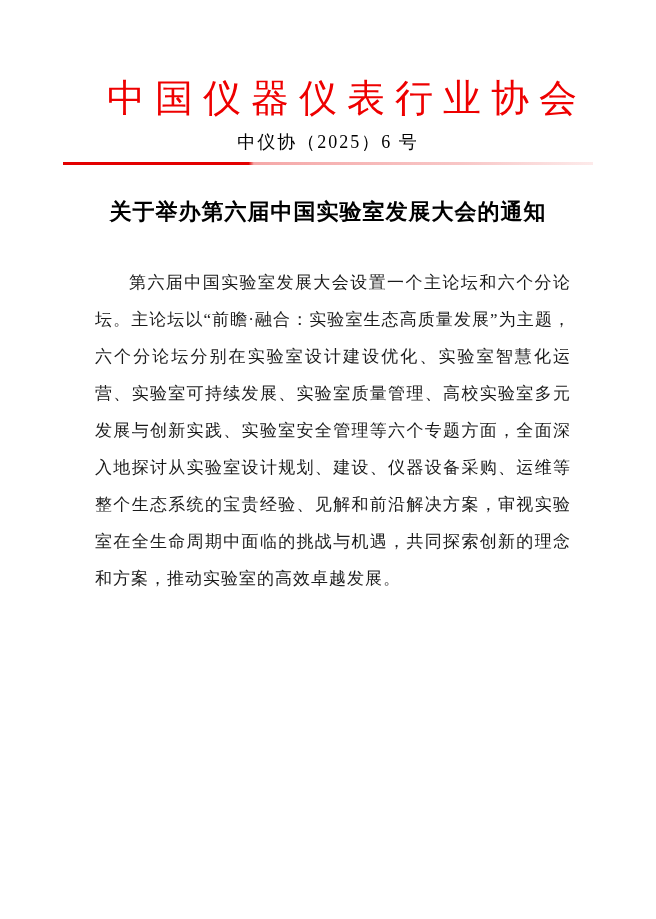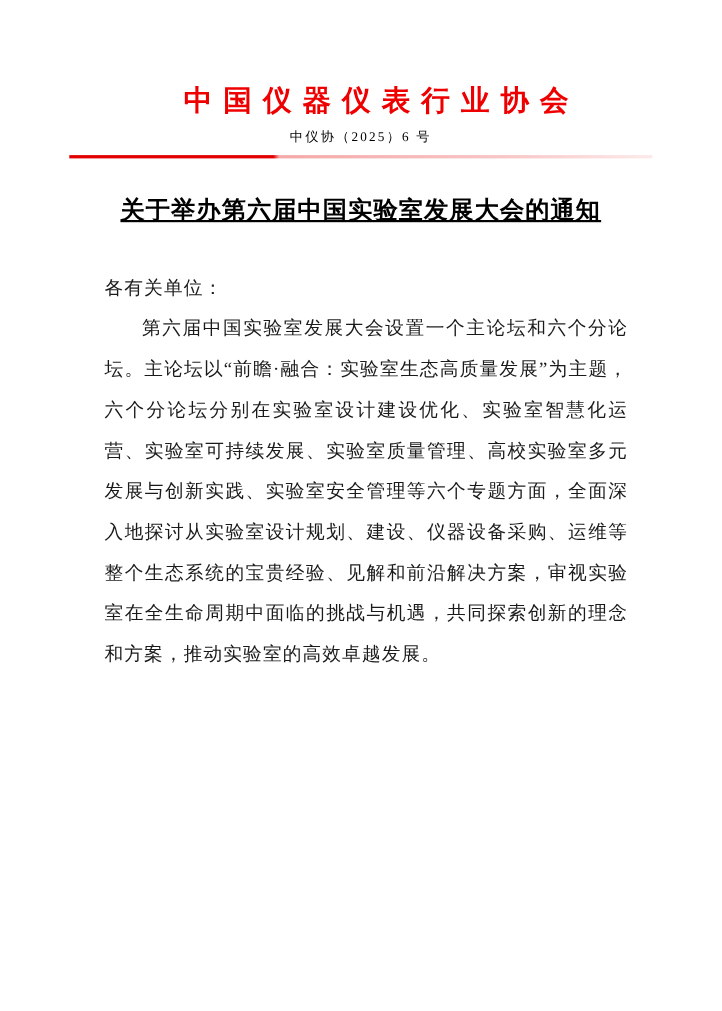--- a/index.html
+++ b/index.html
@@ -13,32 +13,32 @@
     height: 919px;
     background: #ffffff;
     overflow: hidden;
     font-family: "Liberation Serif", "DejaVu Serif", serif;
     color: #1a1a1a;
   }
   .org-name {
     padding-top: 76px;
     text-align: center;
     color: #ee0000;
-    font-size: 26px;
-    font-weight: bold;
+    font-size: 38px;
+    font-weight: normal;
     letter-spacing: 10px;
     text-indent: 10px;
     white-space: nowrap;
     line-height: 1.2;
     padding-left: 28px;
   }
   .doc-number {
     margin-top: 10px;
     text-align: center;
-    font-size: 12px;
+    font-size: 18px;
     letter-spacing: 2px;
     color: #000000;
     line-height: 1.2;
   }
   .red-rule {
     width: 530px;
     height: 3px;
     margin: 9px auto 0 auto;
     background: linear-gradient(
       to right,
@@ -50,21 +50,20 @@
     );
   }
   .title {
     margin: 29px 0 0 0;
     text-align: center;
     font-size: 22px;
     font-weight: bold;
     color: #000000;
     line-height: 35px;
     letter-spacing: 1px;
-    text-decoration: underline;
   }
   .title-line { display: block; }
   .body-block {
     width: 476px;
     margin: 35px 85px 0 95px;
     font-size: 17px;
     line-height: 37px;
     letter-spacing: 1px;
   }
   .salutation {
@@ -86,18 +85,17 @@
 
   <div class="doc-number">中仪协（2025）6 号</div>
 
   <div class="red-rule"></div>
 
   <h1 class="title">
     <span class="title-line">关于举办第六届中国实验室发展大会的通知</span>
   </h1>
 
   <div class="body-block">
-    <p class="salutation">各有关单位：</p>
     <p class="para">第六届中国实验室发展大会设置一个主论坛和六个分论坛。主论坛以“前瞻·融合：实验室生态高质量发展”为主题，六个分论坛分别在实验室设计建设优化、实验室智慧化运营、实验室可持续发展、实验室质量管理、高校实验室多元发展与创新实践、实验室安全管理等六个专题方面，全面深入地探讨从实验室设计规划、建设、仪器设备采购、运维等整个生态系统的宝贵经验、见解和前沿解决方案，审视实验室在全生命周期中面临的挑战与机遇，共同探索创新的理念和方案，推动实验室的高效卓越发展。</p>
 
   </div>
 
 </div>
 
 </body></html>

